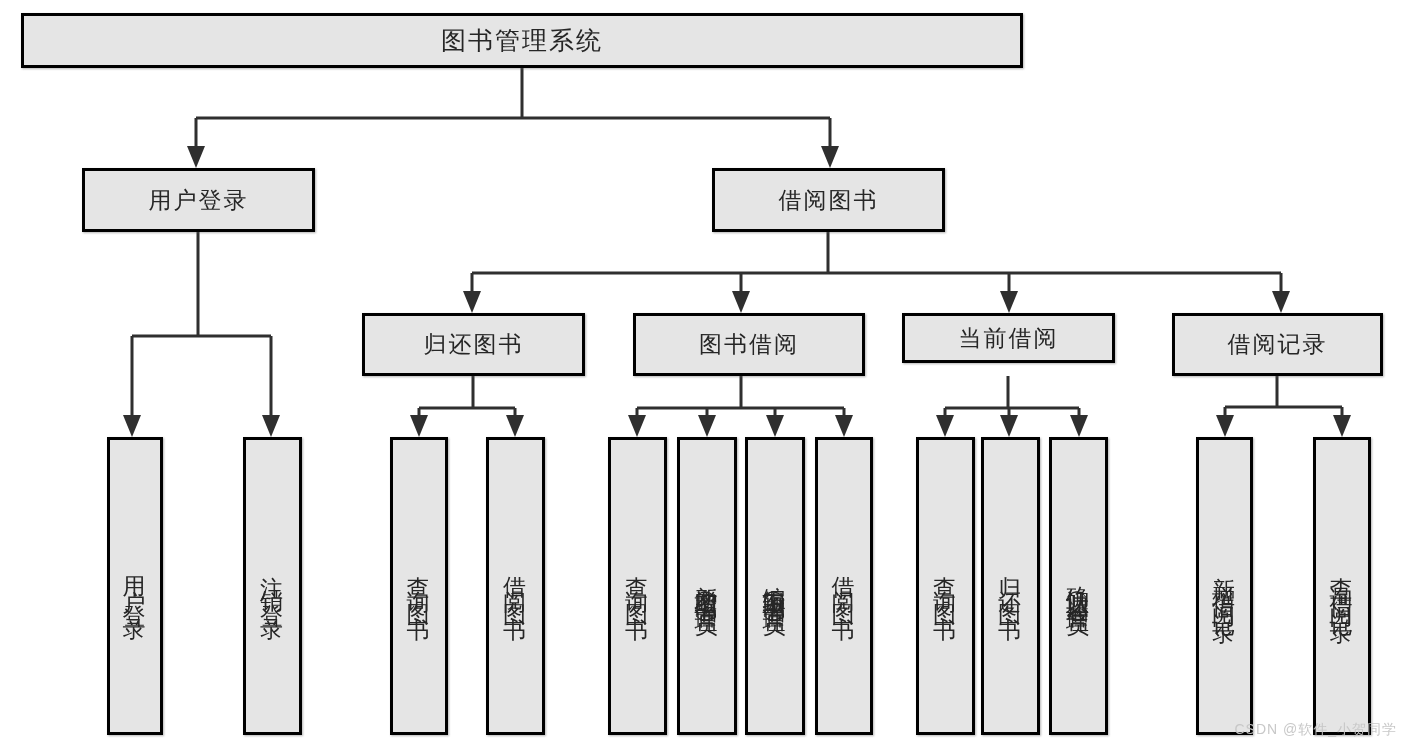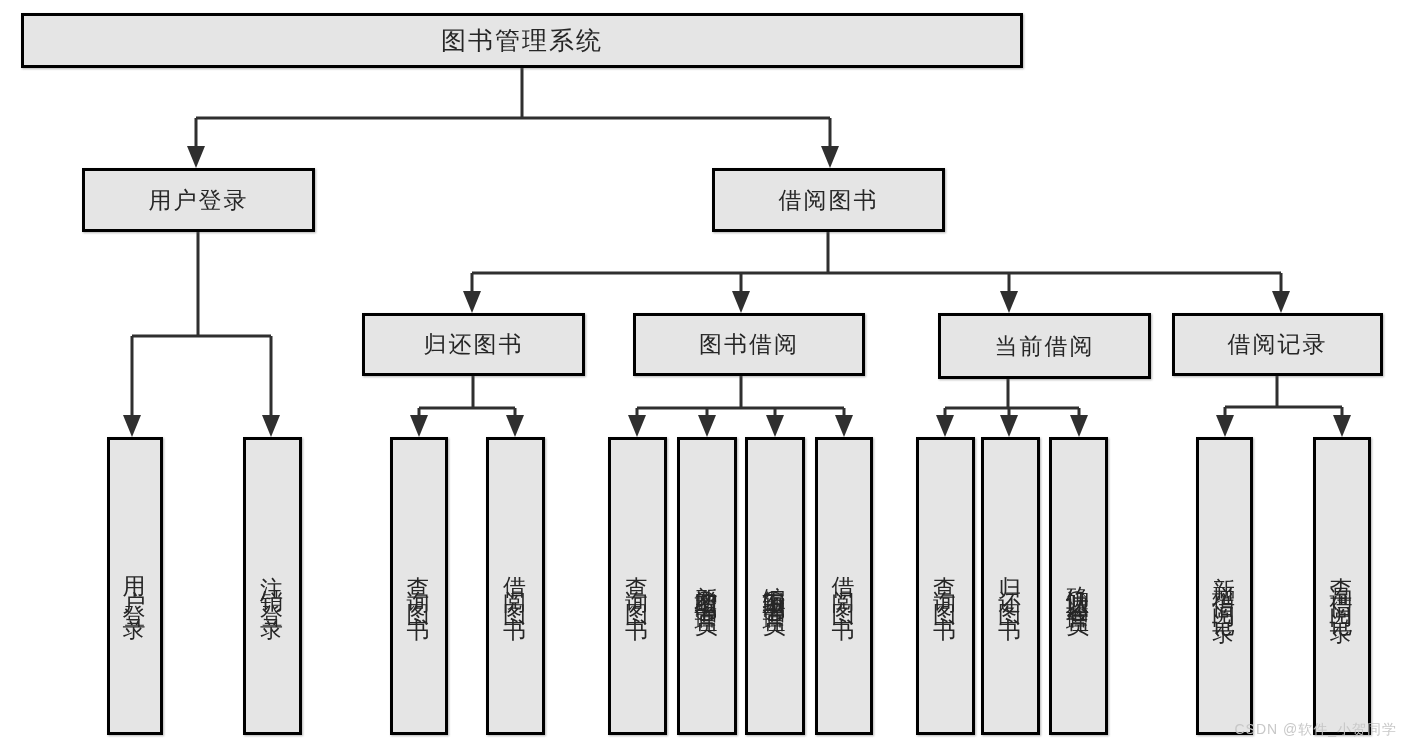--- a/index.html
+++ b/index.html
@@ -30,21 +30,21 @@
     font-size:23px;
   }
   .len6{letter-spacing:9px;}
   .len10{letter-spacing:4px;}
   
   #n-root{left:21px;top:13px;width:1002px;height:55px;font-size:25px;}
   #n-user-login{left:82px;top:168px;width:233px;height:64px;}
   #n-book-mgmt{left:712px;top:168px;width:233px;height:64px;}
   #n-new-book{left:362px;top:313px;width:223px;height:63px;}
   #n-book-borrow{left:633px;top:313px;width:232px;height:63px;}
-  #n-current-borrow{left:938px;top:313px;width:213px;height:66px;}
+  #n-current-borrow{left:902px;top:313px;width:213px;height:50px;}
   #n-borrow-record{left:1172px;top:313px;width:211px;height:63px;}
   #n-ul-login{left:107px;top:437px;width:56px;height:298px;}
   #n-ul-logout{left:243px;top:437px;width:59px;height:298px;}
   #n-nb-query{left:390px;top:437px;width:58px;height:298px;}
   #n-nb-borrow{left:486px;top:437px;width:59px;height:298px;}
   #n-bb-query{left:608px;top:437px;width:59px;height:298px;}
   #n-bb-add{left:677px;top:437px;width:60px;height:298px;}
   #n-bb-edit{left:745px;top:437px;width:60px;height:298px;}
   #n-bb-borrow{left:815px;top:437px;width:58px;height:298px;}
   #n-cb-query{left:916px;top:437px;width:59px;height:298px;}

